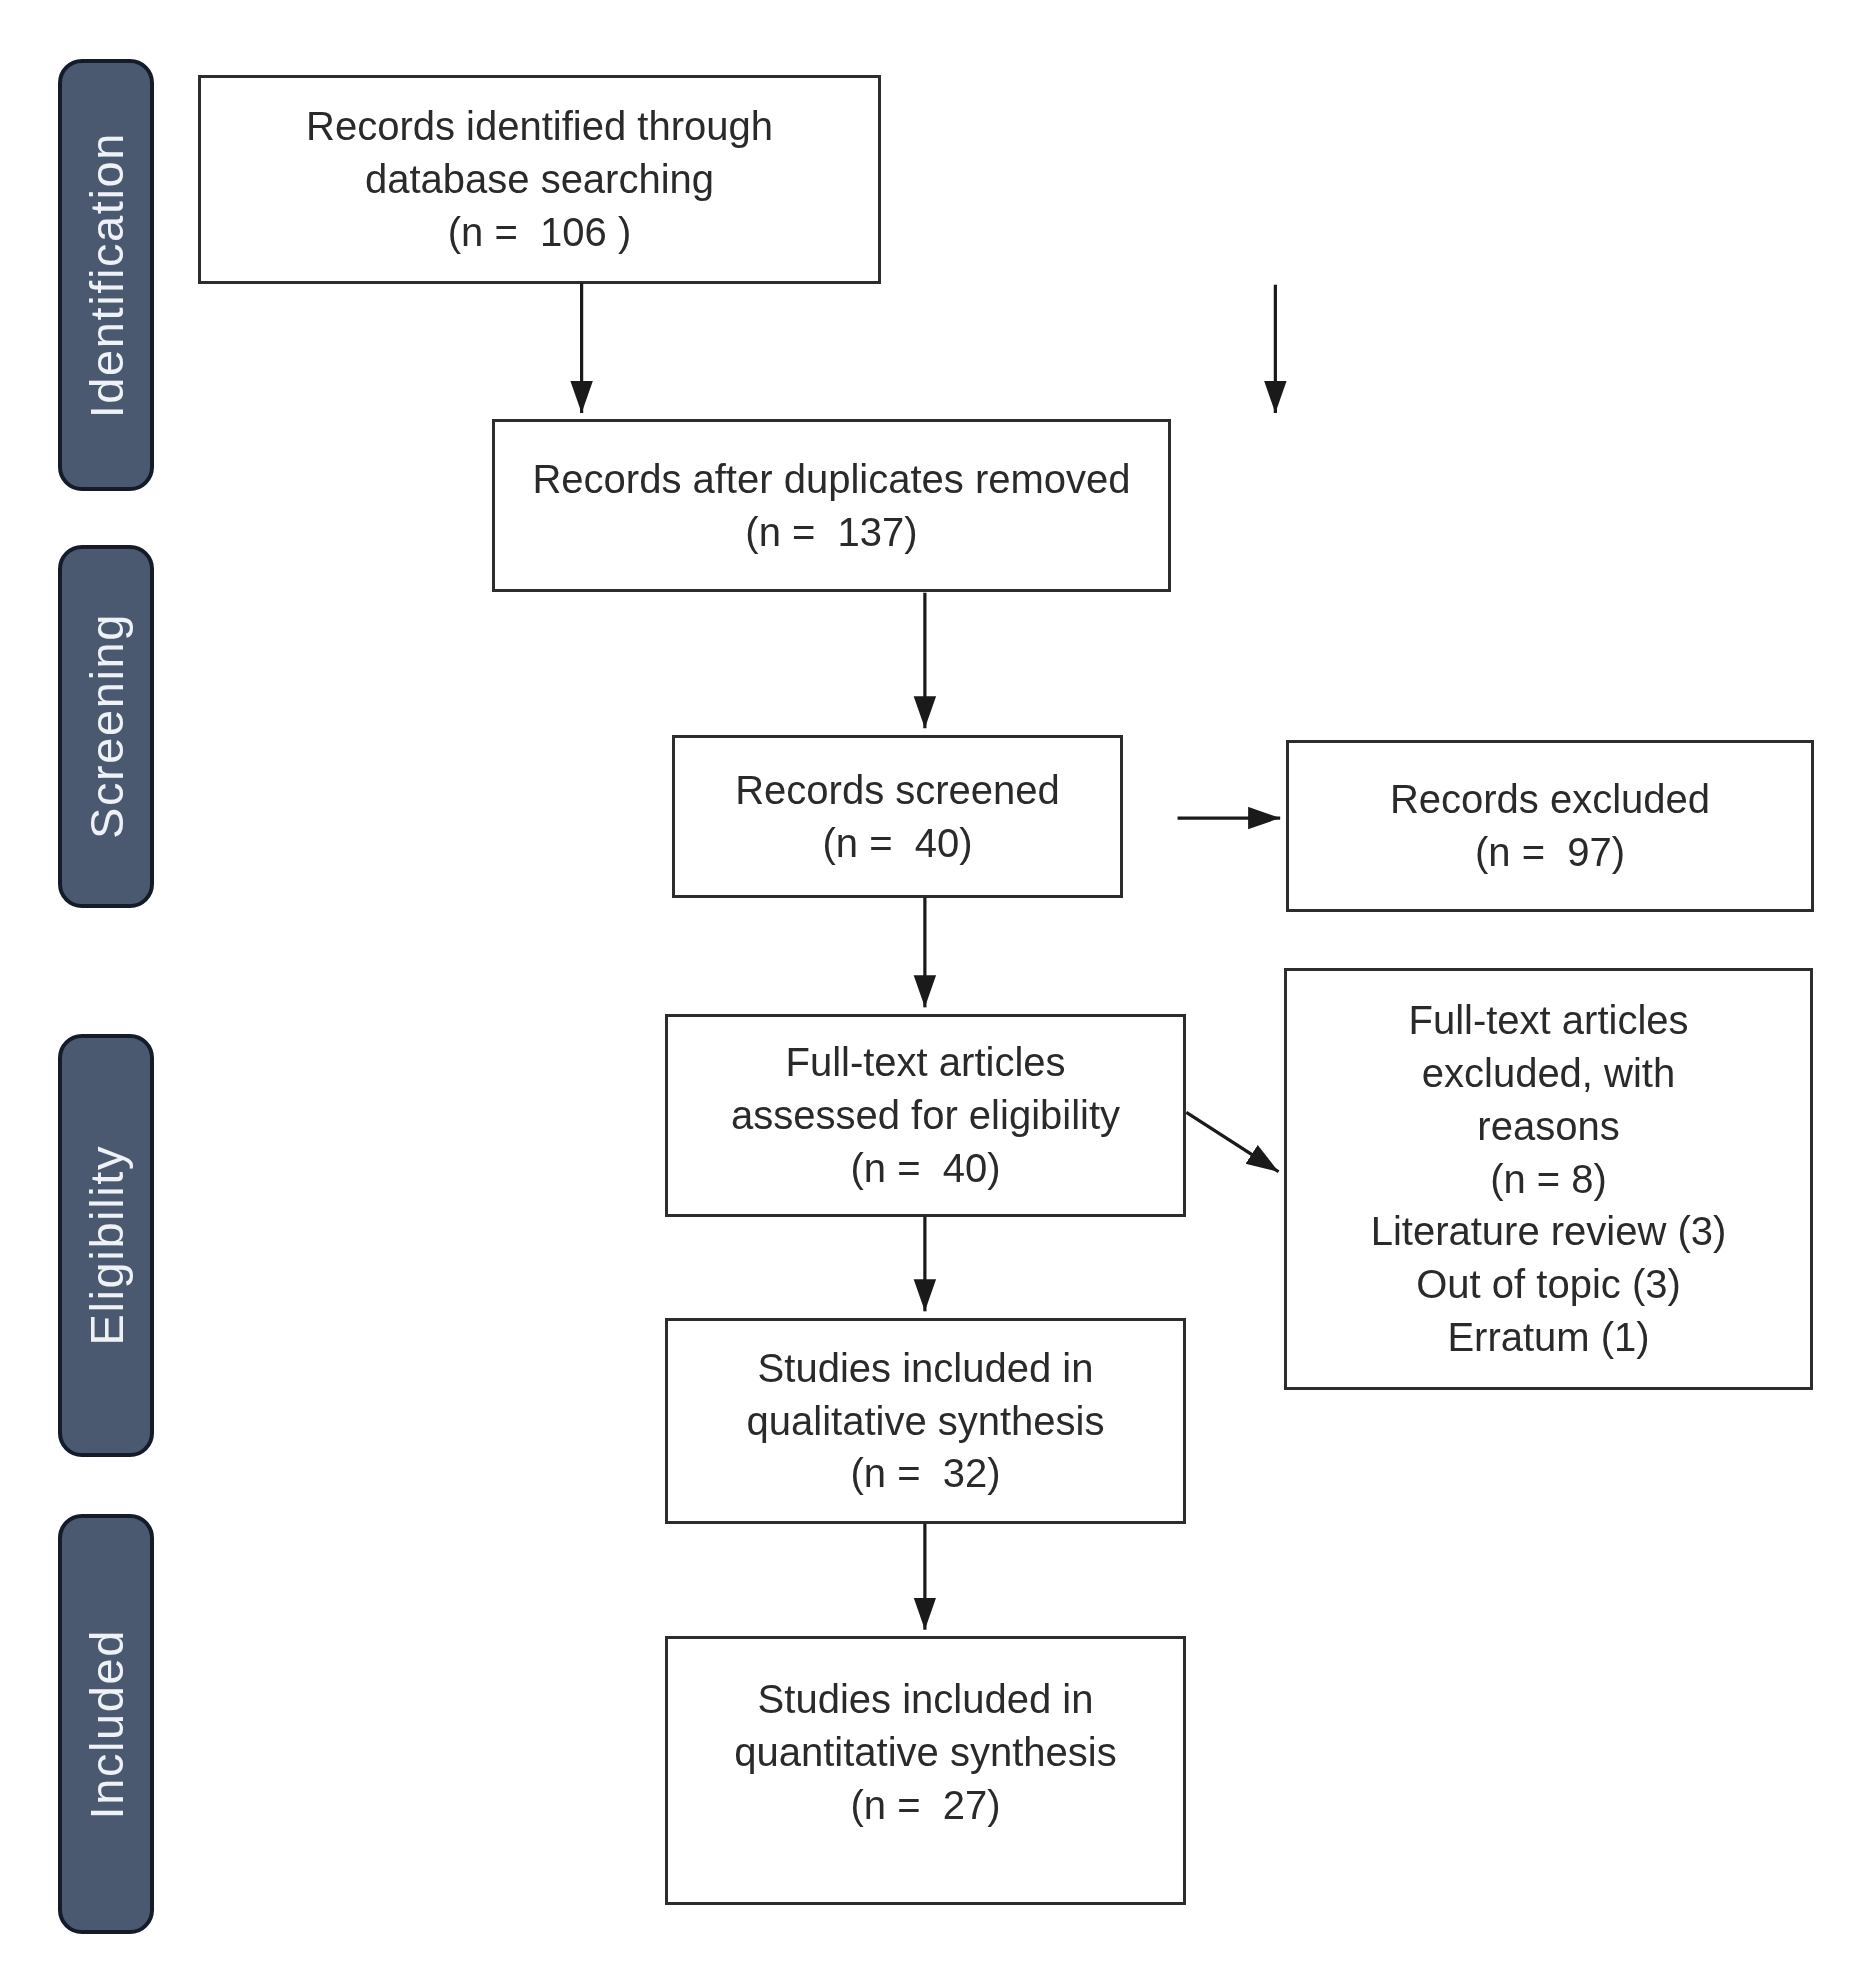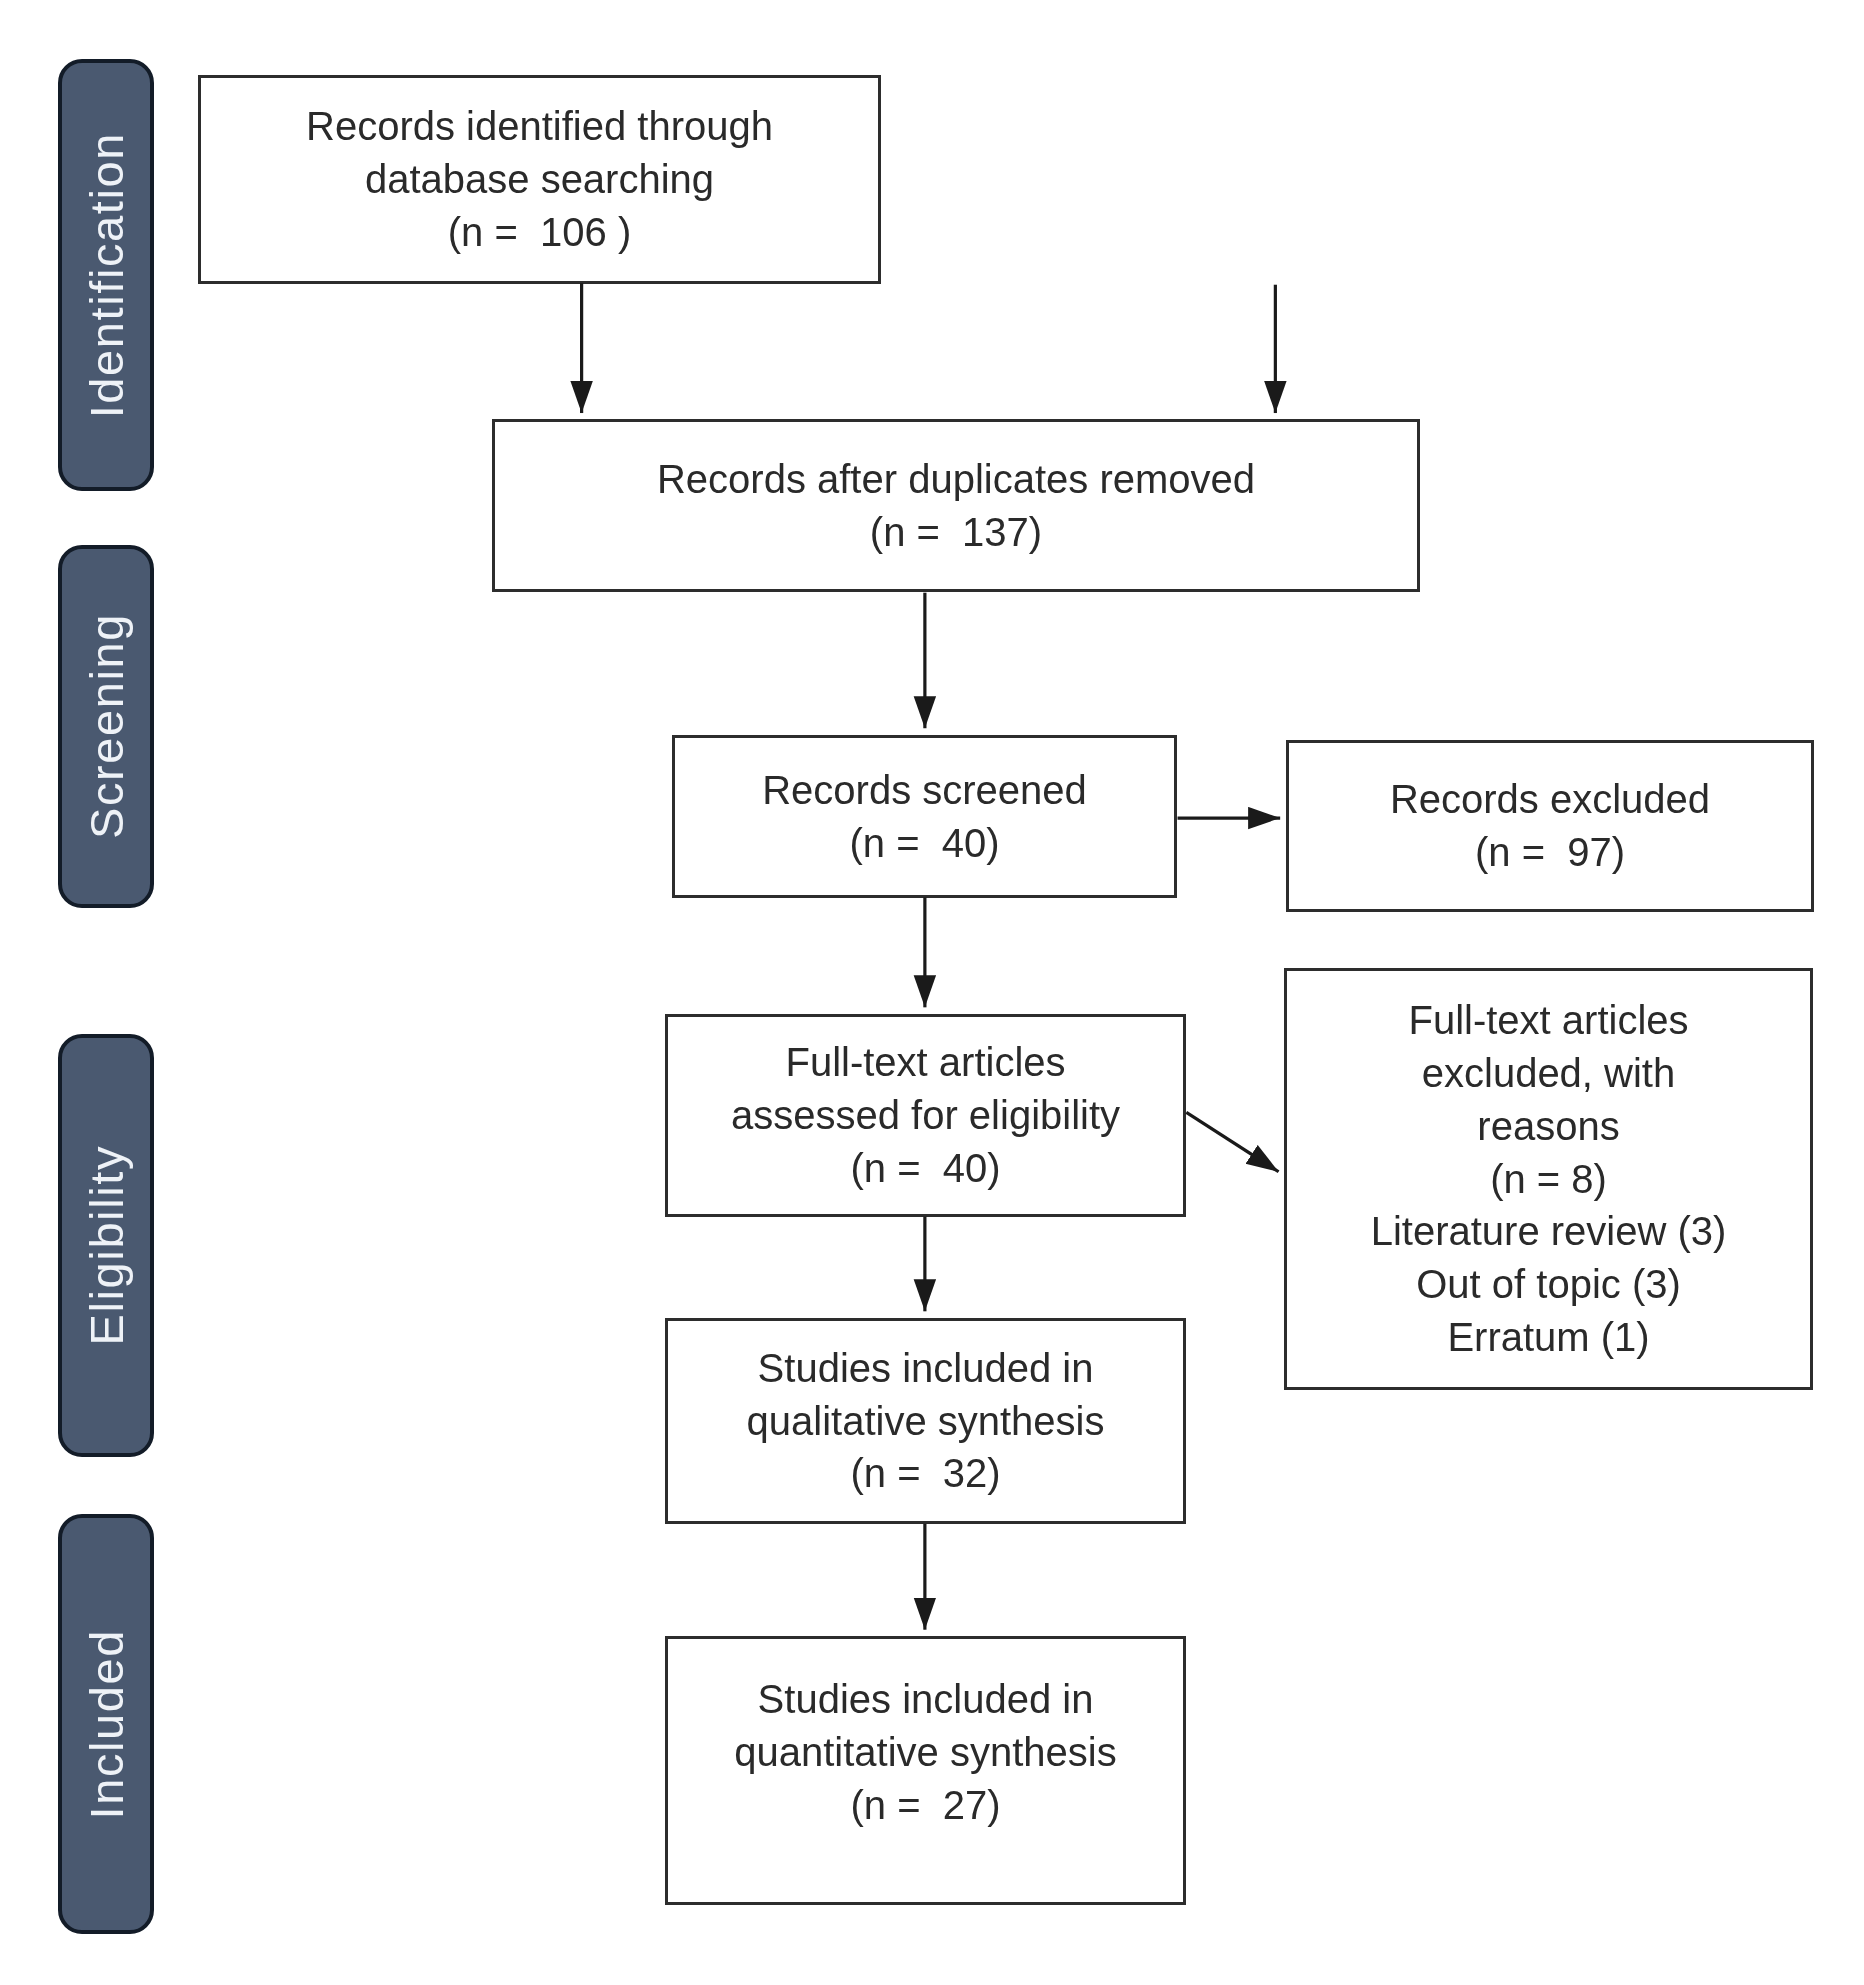--- a/index.html
+++ b/index.html
@@ -50,22 +50,22 @@
     text-align: center;
   }
   .fbox .txt {
     white-space: pre-wrap;
     font-size: 40px;
     line-height: 1.32;
     color: #2a2a2a;
   }
   #box-records-identified   { left: 198px;  top: 75px;   width: 683px; height: 209px; }
   #box-additional-records   { left: 976px; top: 76px;   width: 684px; height: 209px; }
-  #box-duplicates-removed   { left: 492px;  top: 419px;  width: 928px; height: 173px; }
-  #box-records-screened     { left: 672px;  top: 735px;  width: 505px; height: 163px; }
+  #box-duplicates-removed   { left: 492px;  top: 419px;  width: 679px; height: 173px; }
+  #box-records-screened     { left: 672px;  top: 735px;  width: 451px; height: 163px; }
   #box-records-excluded     { left: 1286px; top: 740px;  width: 528px; height: 172px; }
   #box-fulltext-assessed    { left: 665px;  top: 1014px; width: 521px; height: 203px; }
   #box-fulltext-excluded    { left: 1284px; top: 968px; width: 529px; height: 422px; }
   #box-qualitative          { left: 665px;  top: 1318px; width: 521px; height: 206px; }
   #box-quantitative         { left: 665px;  top: 1636px; width: 521px; height: 269px;
                               align-items: flex-start; }
   #box-quantitative .txt    { padding-top: 34px; }
 
   
   #arrow-layer {

